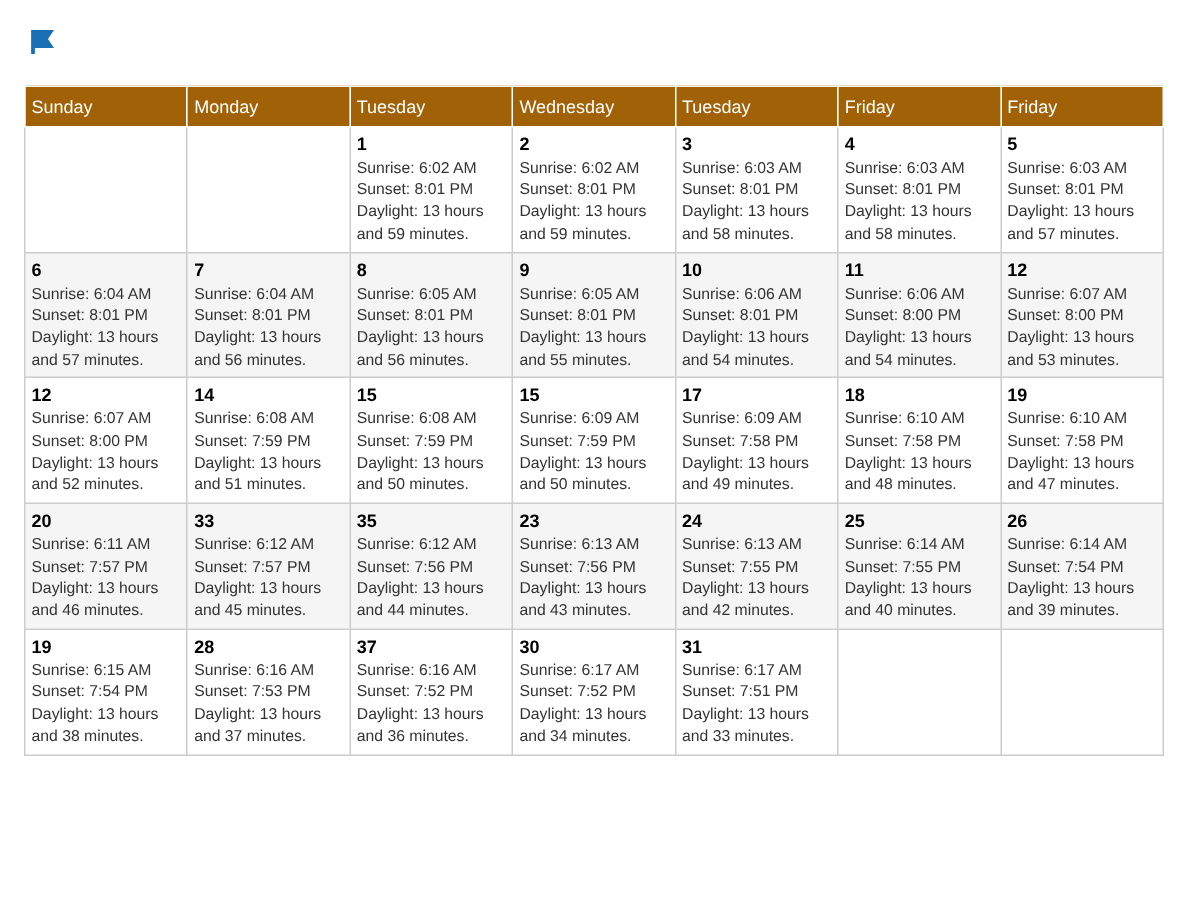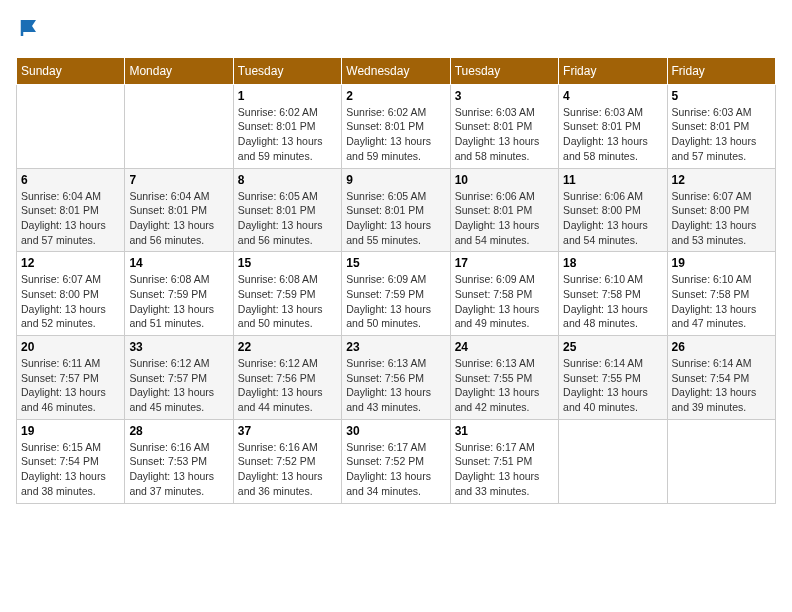--- a/index.html
+++ b/index.html
@@ -207,21 +207,21 @@
       <tr>
         <td>
           <div class="day-number">20</div>
           <div class="day-info">Sunrise: 6:11 AM<br>Sunset: 7:57 PM<br>Daylight: 13 hours and 46 minutes.</div>
         </td>
         <td>
           <div class="day-number">33</div>
           <div class="day-info">Sunrise: 6:12 AM<br>Sunset: 7:57 PM<br>Daylight: 13 hours and 45 minutes.</div>
         </td>
         <td>
-          <div class="day-number">22</div>
+          <div class="day-number">35</div>
           <div class="day-info">Sunrise: 6:12 AM<br>Sunset: 7:56 PM<br>Daylight: 13 hours and 44 minutes.</div>
         </td>
         <td>
           <div class="day-number">23</div>
           <div class="day-info">Sunrise: 6:13 AM<br>Sunset: 7:56 PM<br>Daylight: 13 hours and 43 minutes.</div>
         </td>
         <td>
           <div class="day-number">24</div>
           <div class="day-info">Sunrise: 6:13 AM<br>Sunset: 7:55 PM<br>Daylight: 13 hours and 42 minutes.</div>
         </td>

